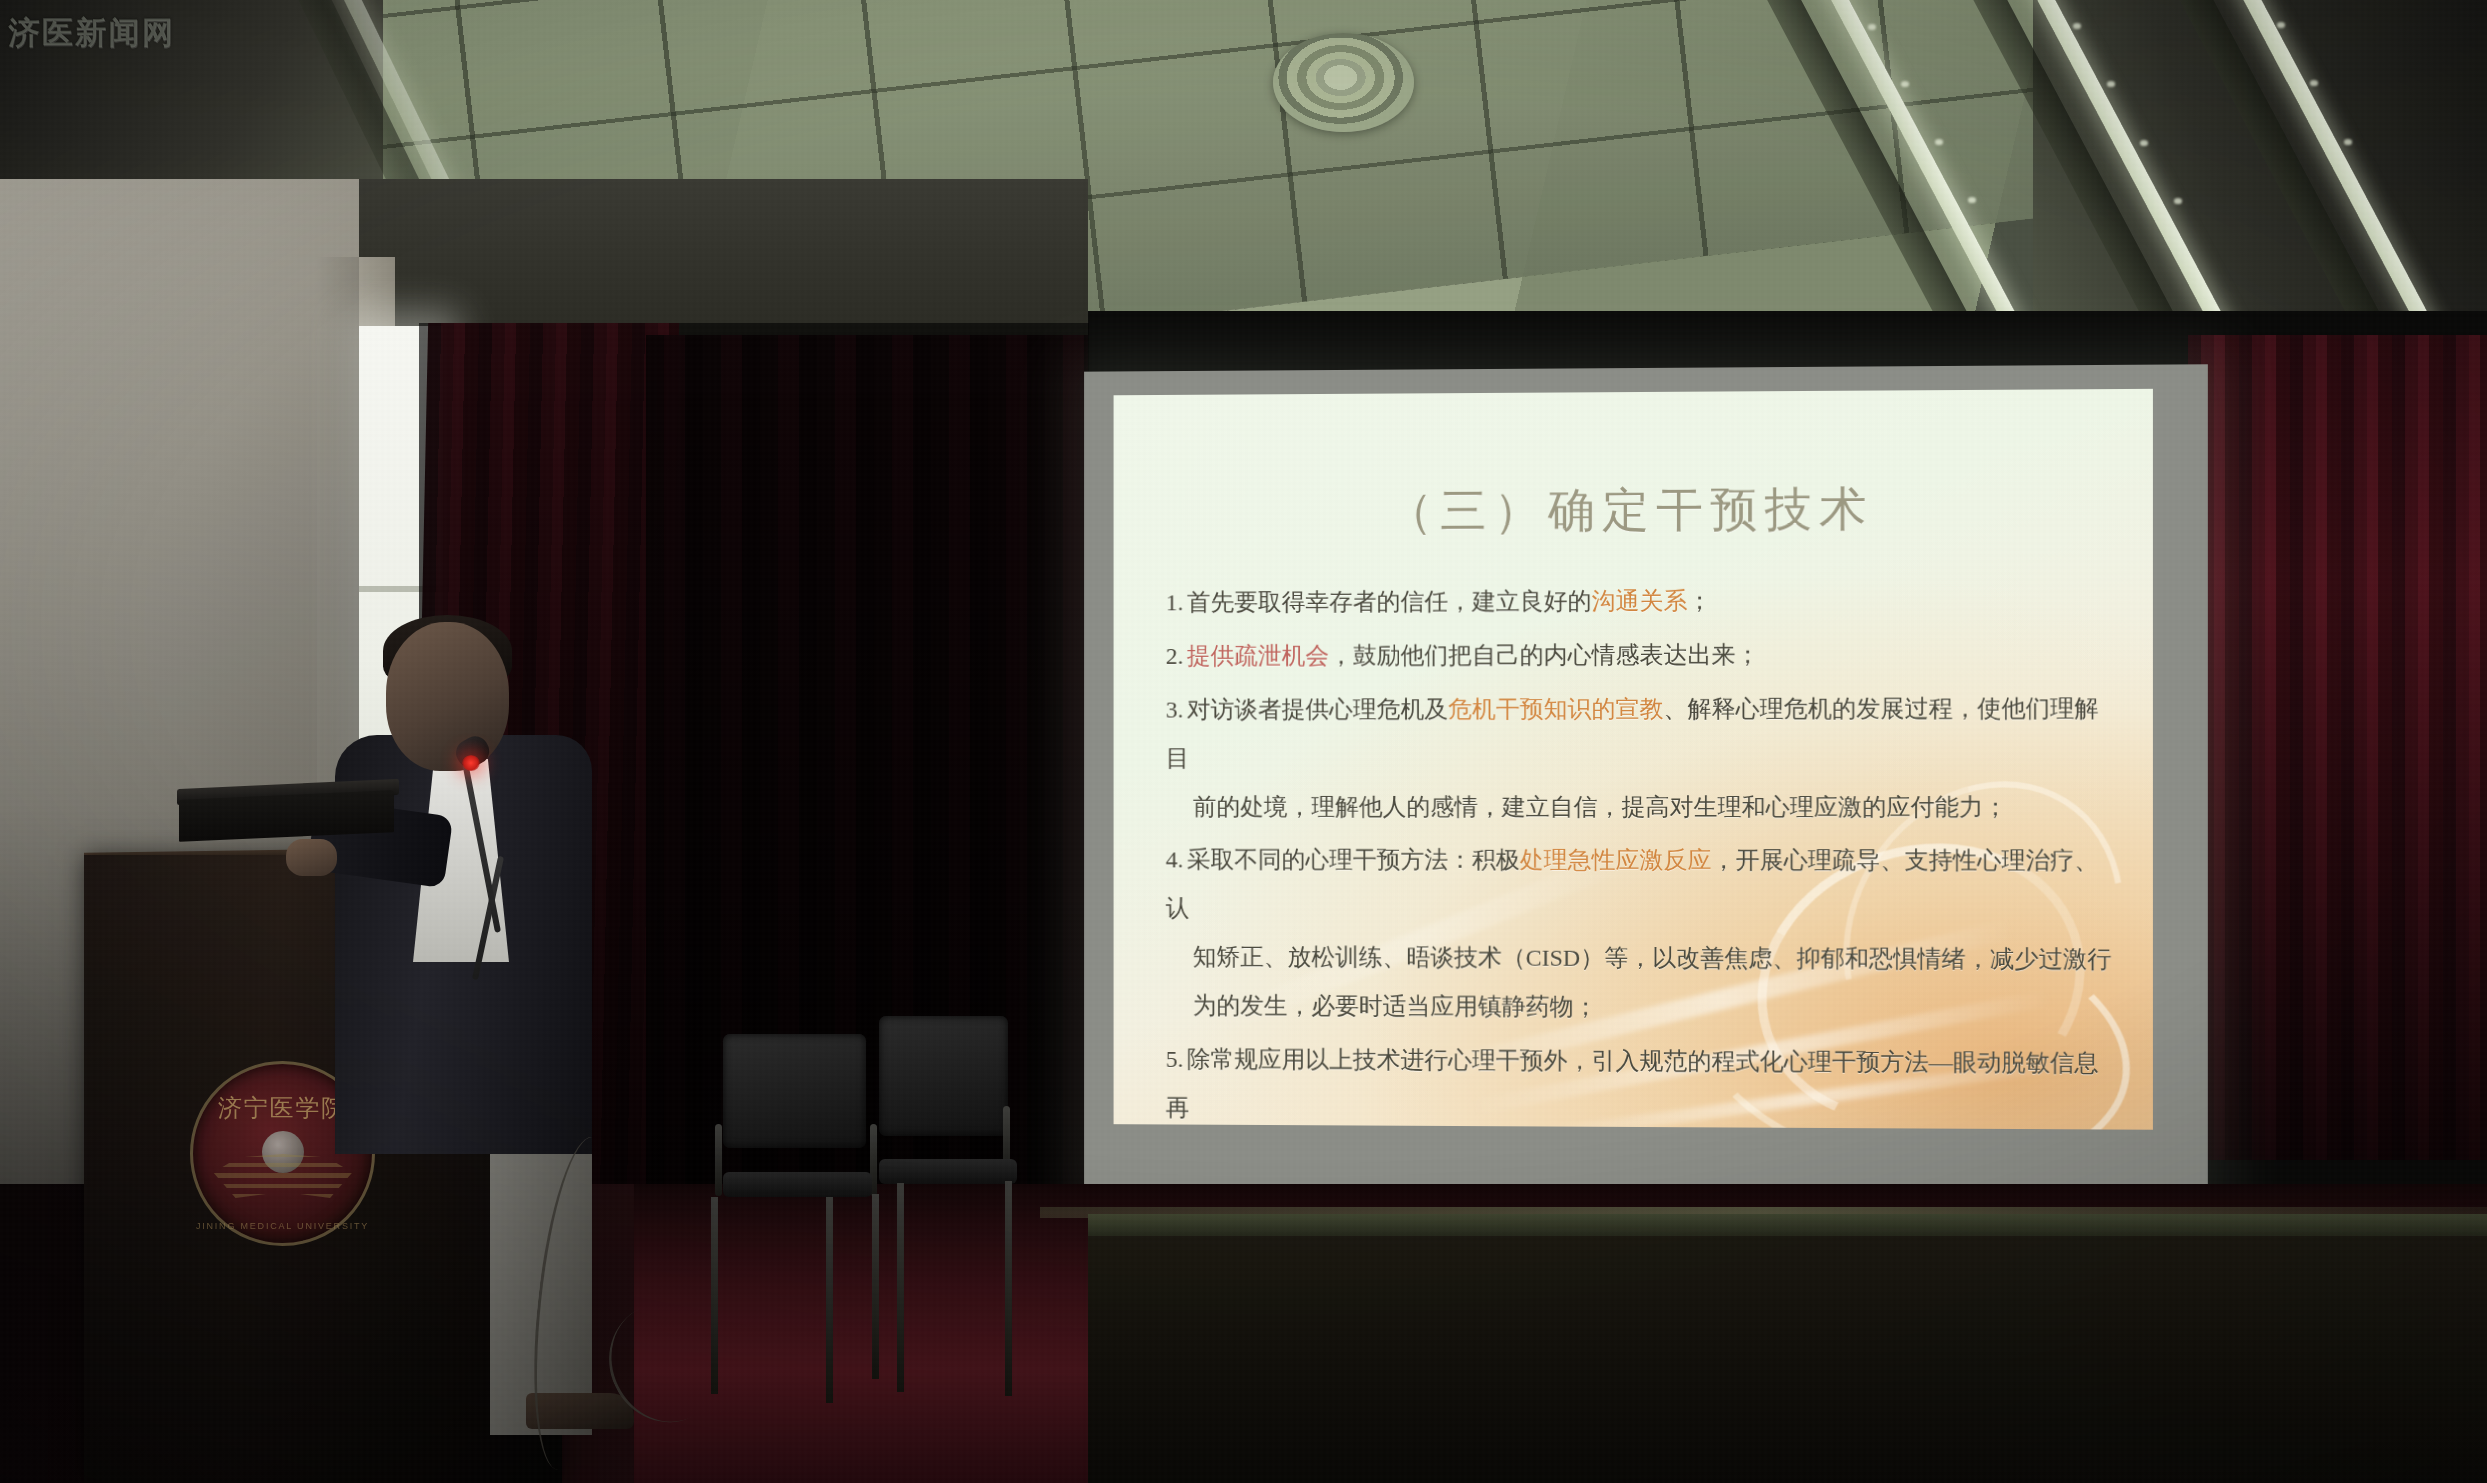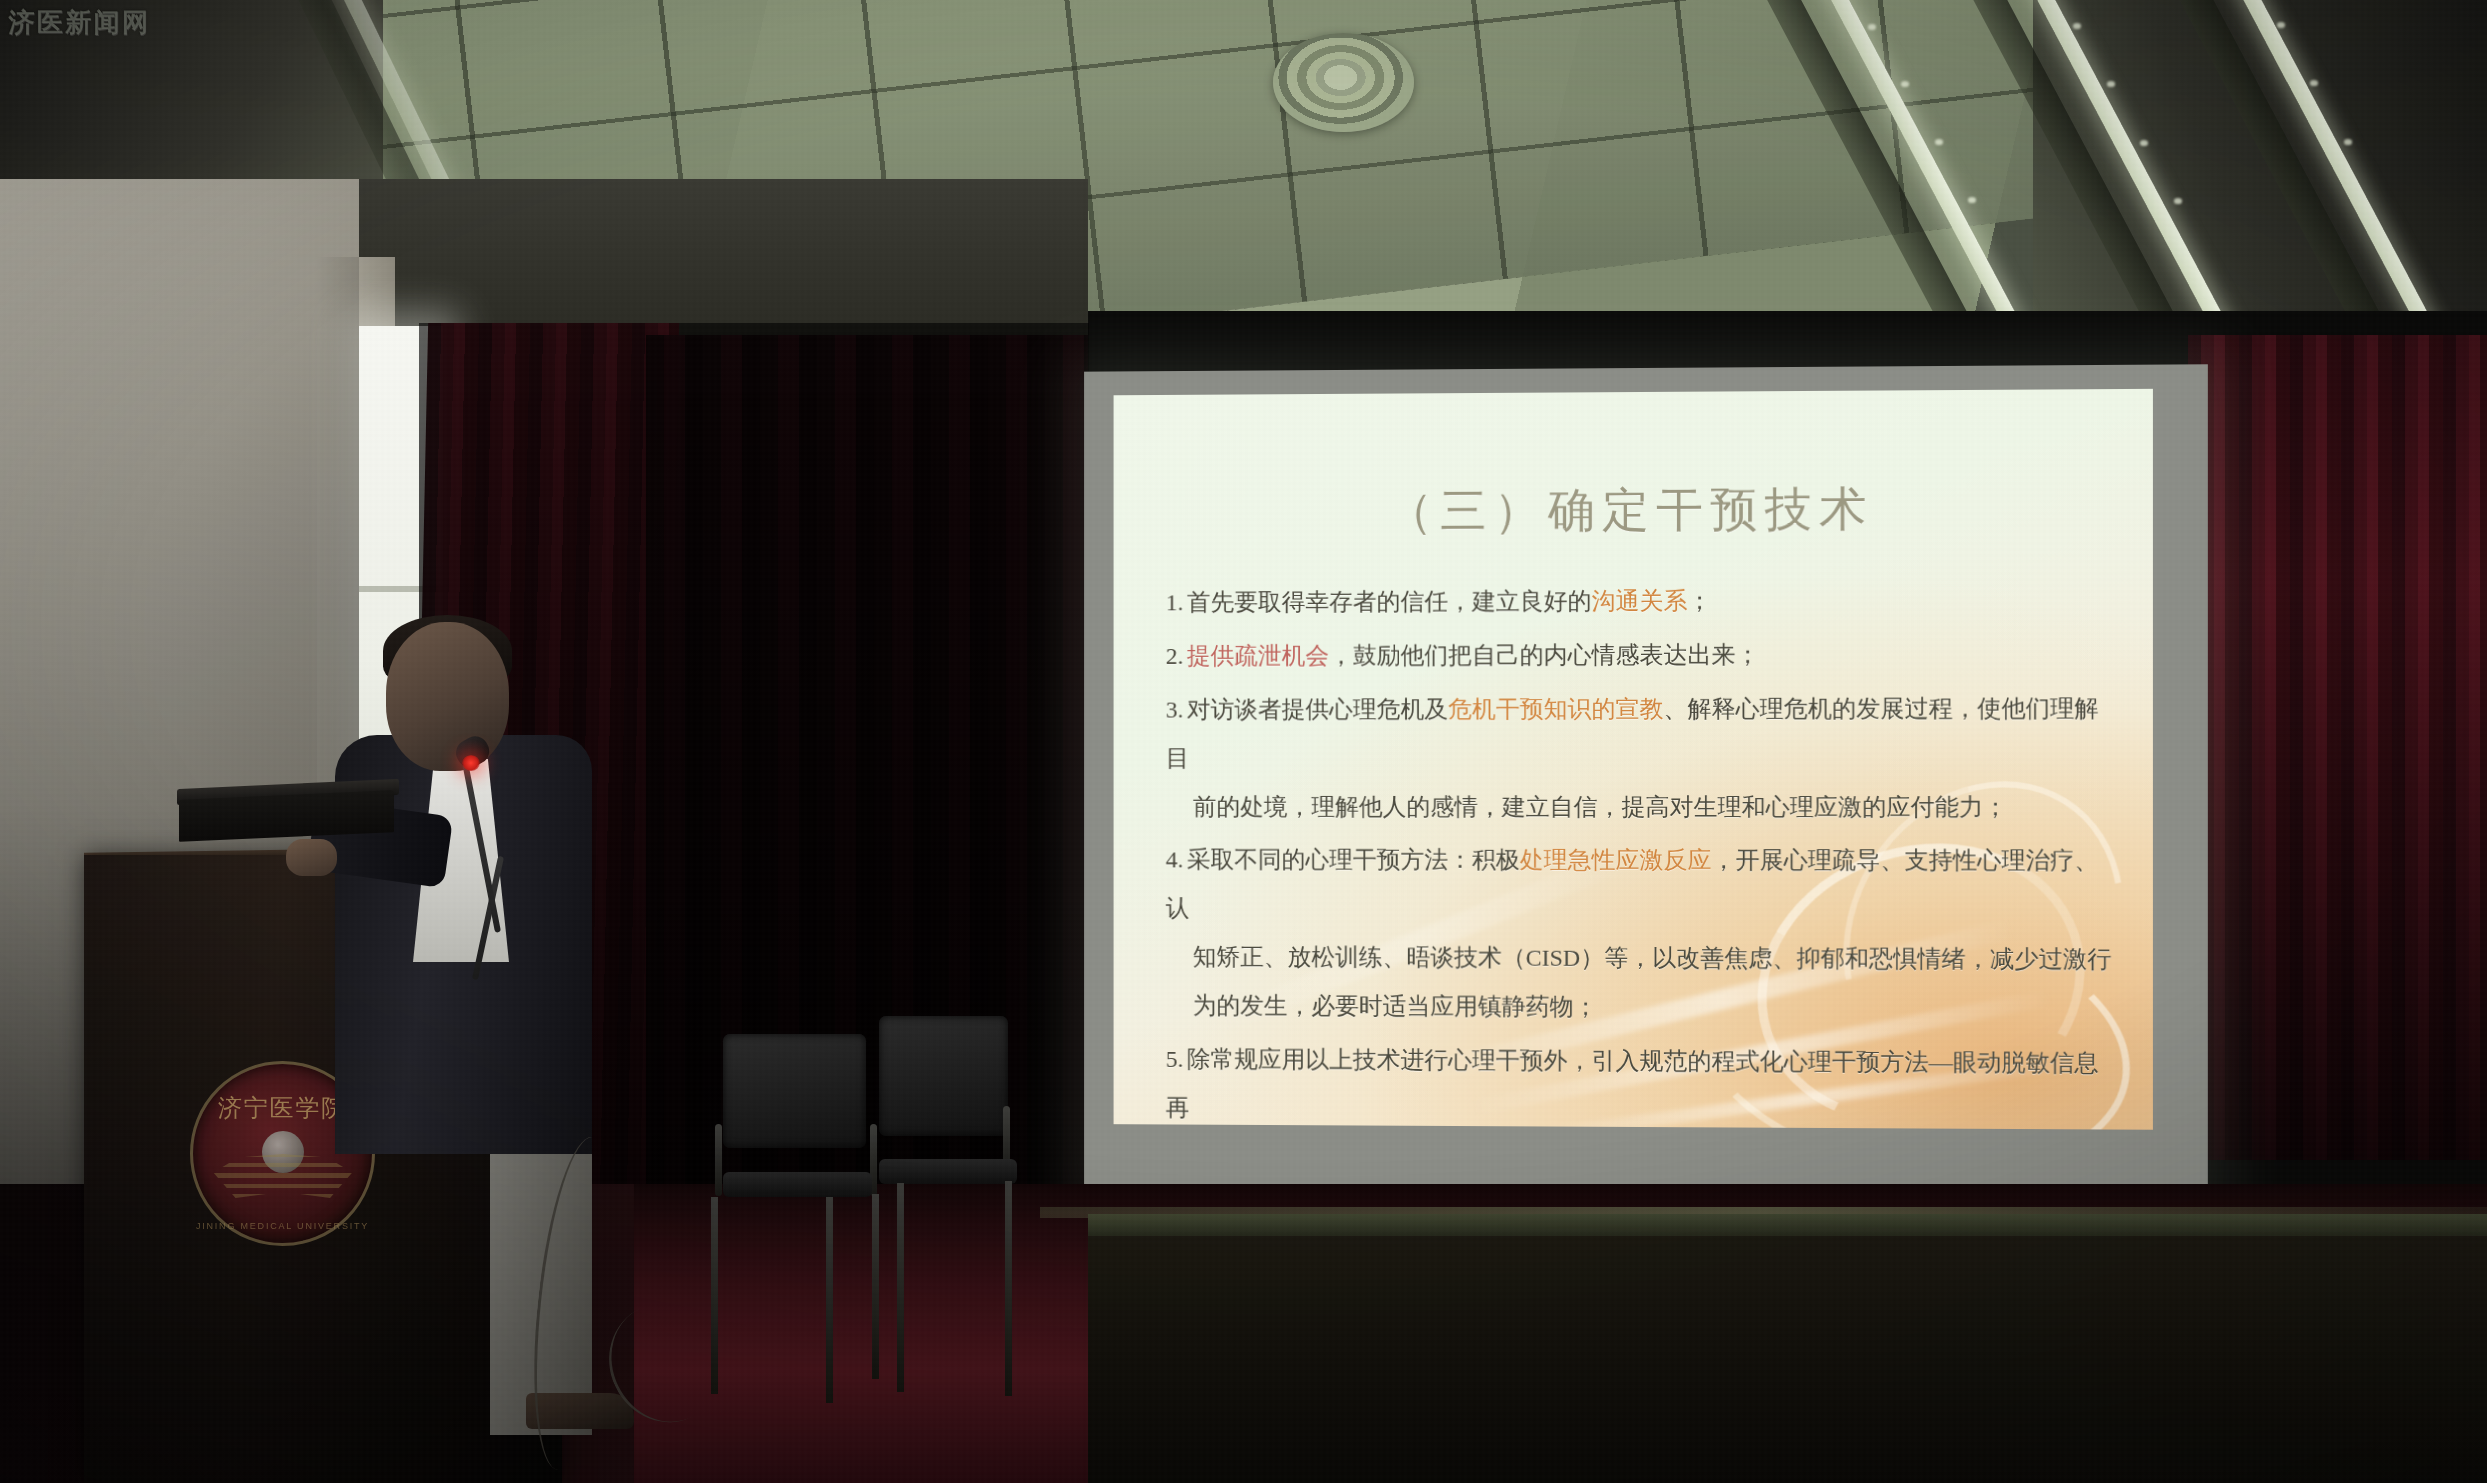--- a/index.html
+++ b/index.html
@@ -302,23 +302,23 @@
     position:absolute;inset:0;pointer-events:none;
     background:radial-gradient(135% 105% at 52% 42%, rgba(0,0,0,0) 34%, rgba(0,0,0,.34) 72%, rgba(0,0,0,.72) 100%);
   }
   .grain{
     position:absolute;inset:0;pointer-events:none;opacity:.13;
     background-image:
       repeating-linear-gradient(0deg, rgba(255,255,255,.05) 0 0.6px, rgba(0,0,0,.05) 0.6px 1.2px),
       repeating-linear-gradient(90deg, rgba(255,255,255,.04) 0 0.6px, rgba(0,0,0,.04) 0.6px 1.2px);
   }
   .watermark{
-    position:absolute;left:8.4px;top:5px;
+    position:absolute;left:8.4px;top:12px;
     font-family:Liberation Sans, sans-serif;
-    font-size:26px;letter-spacing:2.4px;font-weight:700;
+    font-size:31px;letter-spacing:2.4px;font-weight:700;
     color:rgba(190,200,180,.30);
     text-shadow:0 0 2.4px rgba(0,0,0,.6), 0.6px 0.6px 0 rgba(255,255,255,.18);
   }
 </style>
 </head>
 <body>
 
 <div id="stage">
 
   <div class="ceiling">

